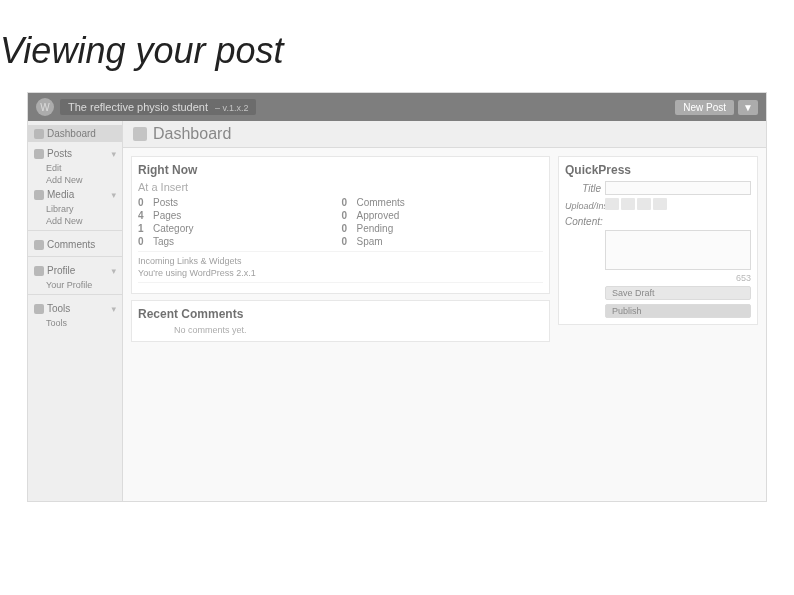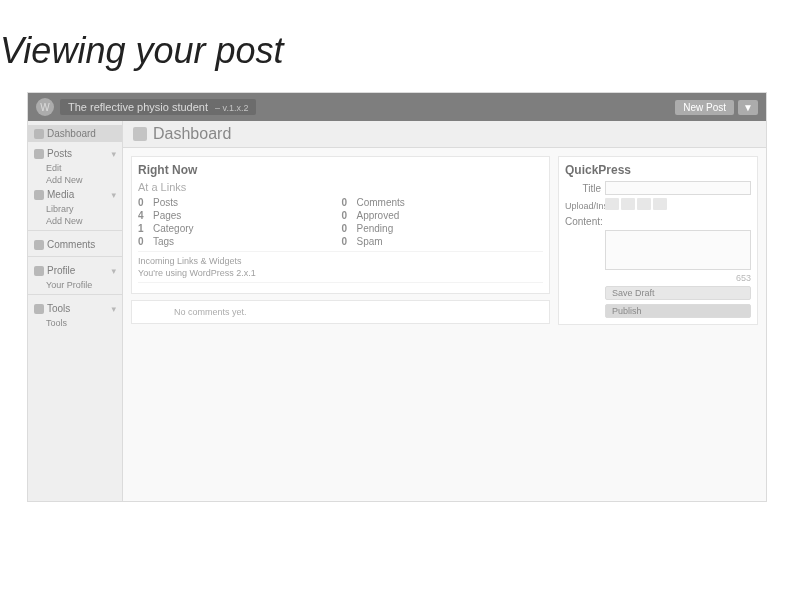--- a/index.html
+++ b/index.html
@@ -241,20 +241,21 @@
       margin-bottom: 3px;
       font-size: 10px;
       color: #555;
       gap: 4px;
     }
     .wp-qp-label {
       width: 36px;
       text-align: right;
       font-size: 10px;
       color: #555;
+      font-style: italic;
     }
     .wp-qp-input {
       flex: 1;
       height: 14px;
       border: 1px solid #ccc;
       background: #f9f9f9;
     }
     .wp-qp-icons {
       display: flex;
       gap: 2px;
@@ -381,21 +382,21 @@
         <div class="icon-house"></div>
         <span class="wp-content-header-title">Dashboard</span>
       </div>
 
       <div class="wp-content-body">
 
         <div class="wp-left-col">
 
           <div class="wp-right-now">
             <div class="wp-section-title">Right Now</div>
-            <div class="wp-right-now-header">At a Links</div>
+            <div class="wp-right-now-header">At a Insert</div>
             <div class="wp-right-now-grid">
               <div class="wp-rn-item">
                 <span class="count">0</span>
                 <span>Posts</span>
               </div>
               <div class="wp-rn-item">
                 <span class="count">0</span>
                 <span>Comments</span>
               </div>
               <div class="wp-rn-item">
@@ -423,20 +424,21 @@
                 <span>Spam</span>
               </div>
             </div>
             <div class="wp-rn-divider"></div>
             <div class="wp-rn-text">Incoming Links &amp; Widgets</div>
             <div class="wp-rn-text">You're using WordPress 2.x.1</div>
             <div class="wp-rn-divider"></div>
           </div>
 
           <div class="wp-section">
+            <div class="wp-section-title">Recent Comments</div>
             <div class="wp-rd-text">No comments yet.</div>
           </div>
 
         </div>
 
         <div class="wp-right-col">
 
           <div class="wp-quickpress">
             <div class="wp-section-title">QuickPress</div>
             <div class="wp-qp-row">

